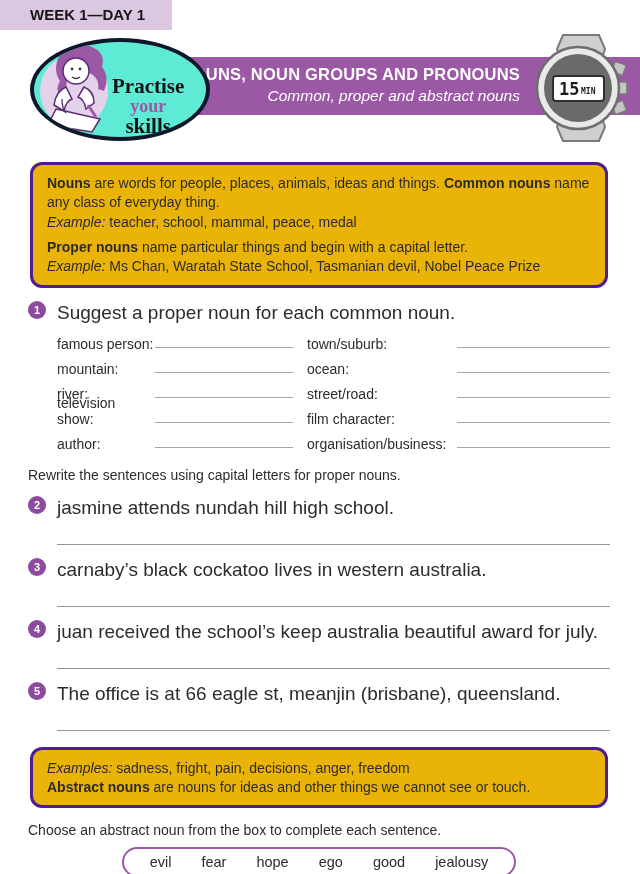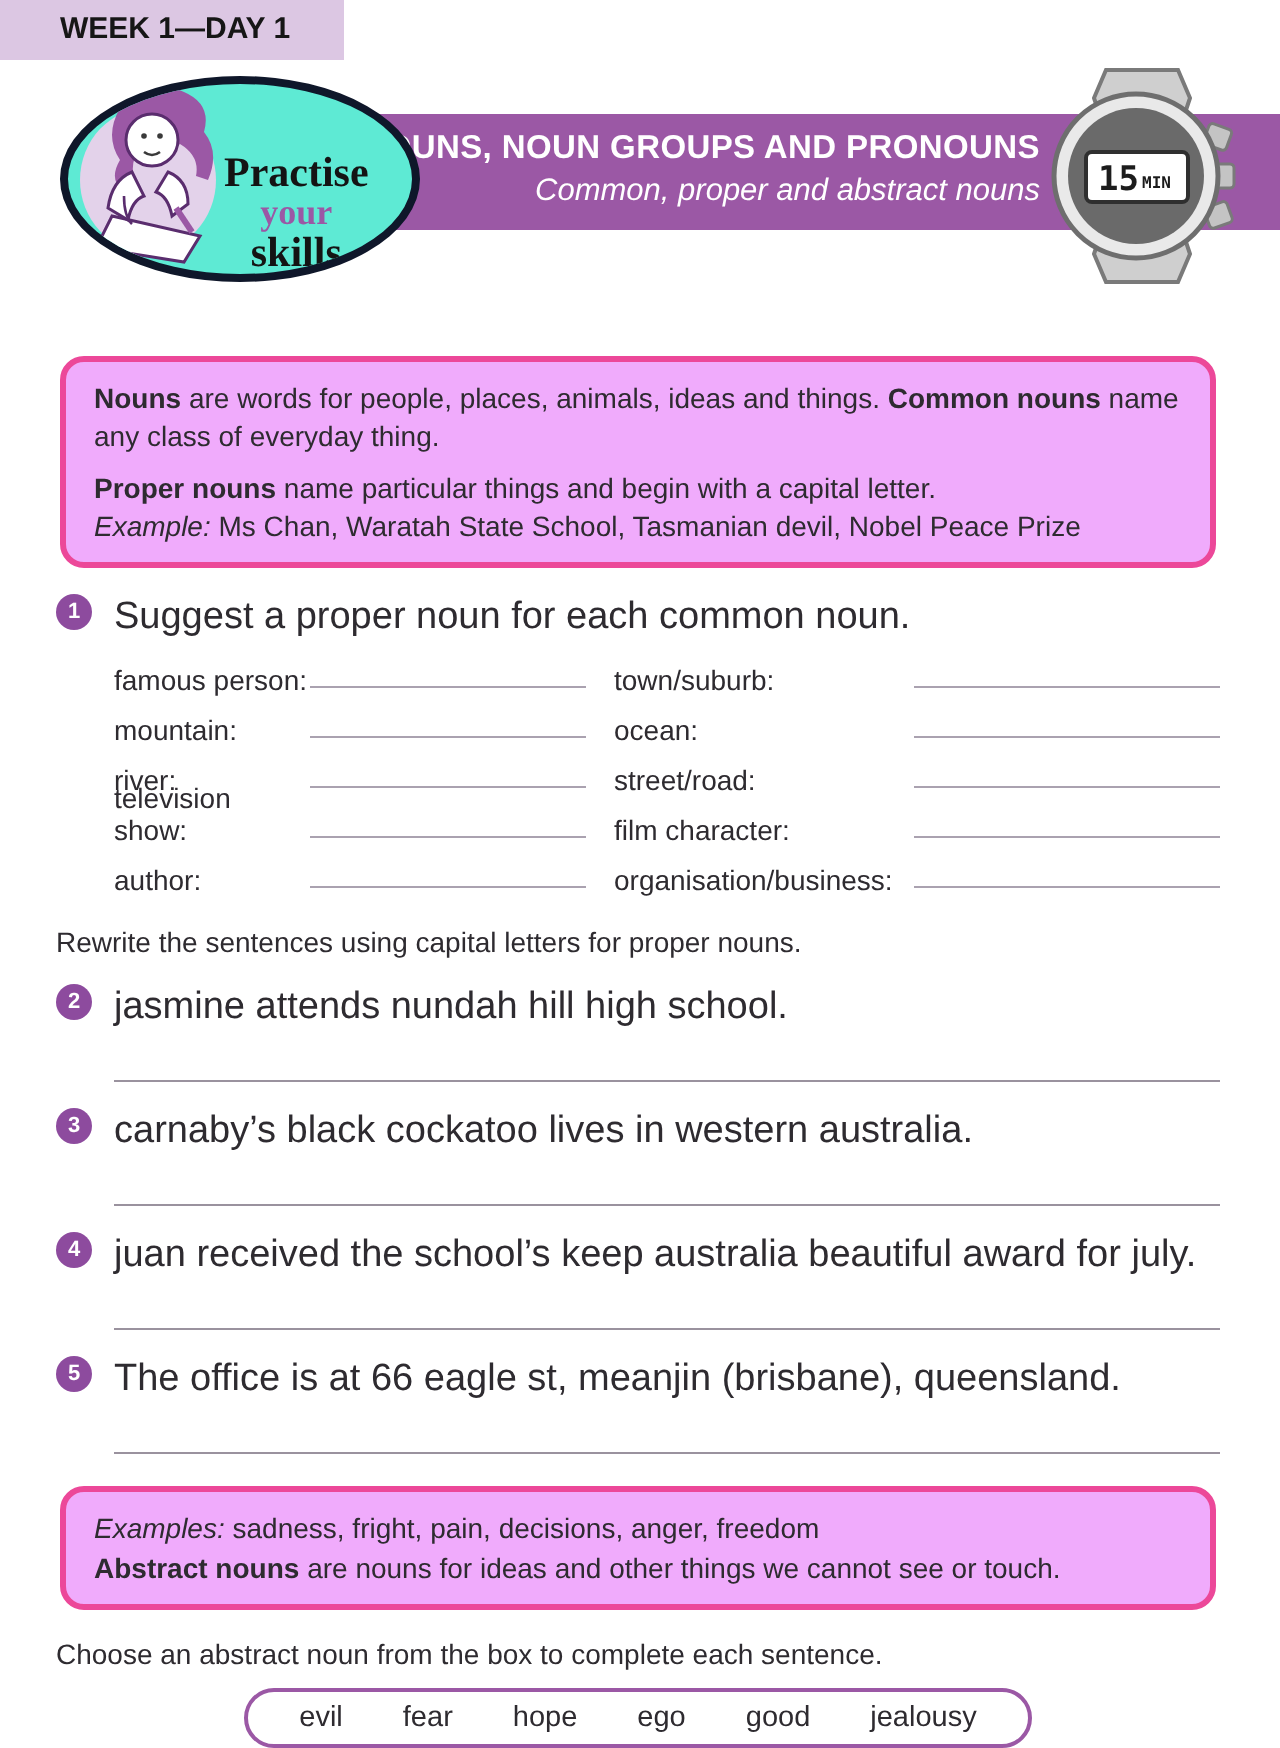--- a/index.html
+++ b/index.html
@@ -29,28 +29,28 @@
     position:absolute; left:30px; top:38px; width:180px; height:103px;
     background:#5eead4; border:4px solid #0f172a; border-radius:50%;
     display:flex; align-items:flex-end; z-index:2; overflow:hidden;
   }
   .logo-art { flex:0 0 78px; margin-left:4px; }
   .logo-text { font-family:"Liberation Serif", serif; font-weight:bold; line-height:1.02; text-align:center; margin-left:-4px; }
   .lt1 { font-size:21px; color:#141414; }
   .lt2 { font-size:18px; color:#9b58a5; }
   .lt3 { font-size:21px; color:#141414; }
 
-  .watch { position:absolute; right:21px; top:33px; z-index:3; }
+  .watch { position:absolute; right:11px; top:33px; z-index:3; }
 
   
   .content { padding:0 30px 0 28px; }
 
   .infobox {
-    border:3px solid #ec4899; background:#f0abfc; border-radius:12px;
-    padding:9px 14px 8px; font-size:14px; line-height:1.38; margin:28px 2px 0 2px;
+    border:3px solid #4c1d95; background:#eab308; border-radius:12px;
+    padding:9px 14px 8px; font-size:14px; line-height:1.38; margin:12px 2px 0 2px;
   }
   .infobox p { margin:0; }
   .infobox p + p.gap { margin-top:6px; }
   .ex { font-style:italic; }
 
   .qrow { display:flex; align-items:flex-start; margin-top:13px; }
   .qnum {
     flex:0 0 18px; height:18px; background:#8d4b9e; color:#fff;
     border-radius:50%; font-size:11px; font-weight:bold; text-align:center;
     line-height:18px; margin-right:11px; margin-top:0;
@@ -126,20 +126,21 @@
       <text x="26" y="62" font-family="DejaVu Sans Mono, monospace" font-size="17" font-weight="bold" fill="#1c1c1c">15</text>
       <text x="48" y="61" font-family="DejaVu Sans Mono, monospace" font-size="8" font-weight="bold" fill="#1c1c1c">MIN</text>
     </svg>
   </span>
 </div>
 
 <div class="content">
 
   <div class="infobox">
     <p><b>Nouns</b><span> are words for people, places, animals, ideas and things. </span><b>Common nouns</b><span> name any class of everyday thing.</span></p>
+    <p><span class="ex">Example:</span><span> teacher, school, mammal, peace, medal</span></p>
     <p class="gap"><b>Proper nouns</b><span> name particular things and begin with a capital letter.</span></p>
     <p><span class="ex">Example:</span><span> Ms Chan, Waratah State School, Tasmanian devil, Nobel Peace Prize</span></p>
   </div>
 
   <div class="qrow">
     <span class="qnum">1</span>
     <span class="qtext">Suggest a proper noun for each common noun.</span>
   </div>
 
   <div class="q1grid">

